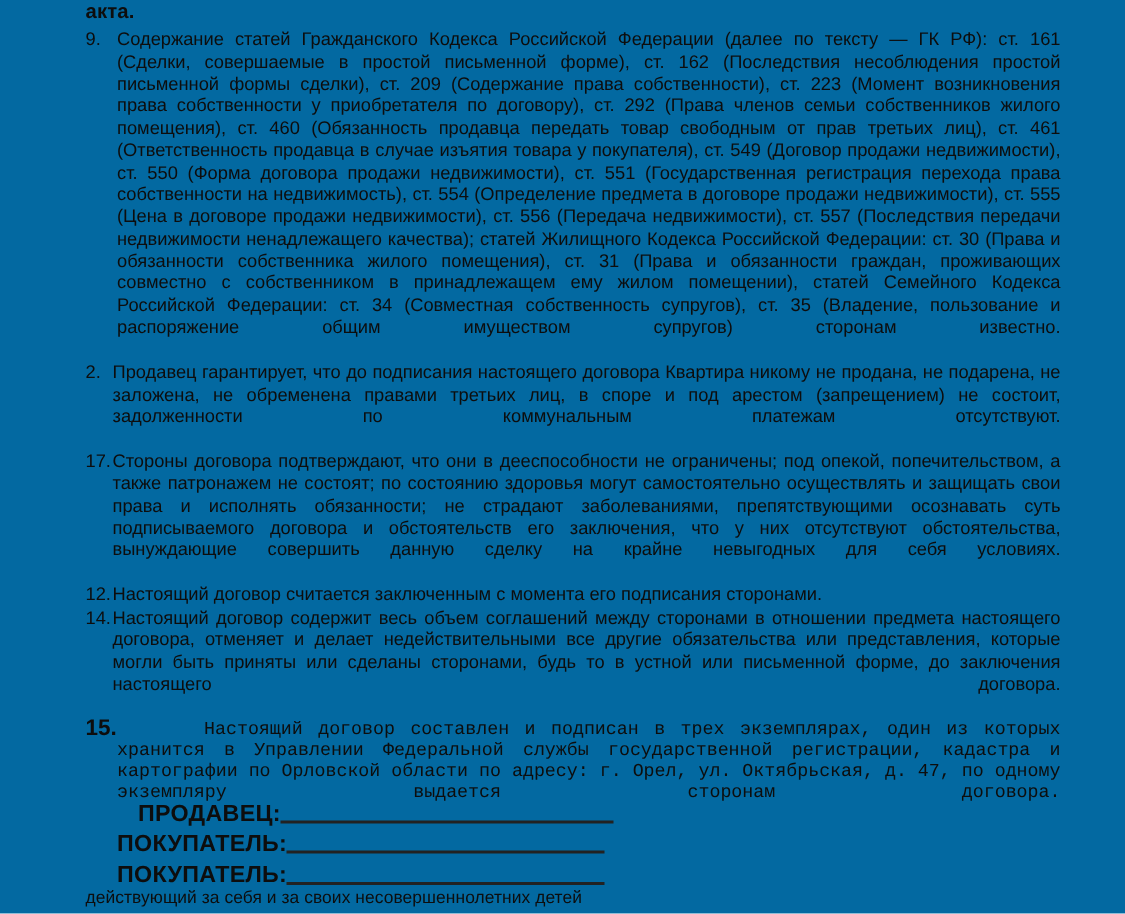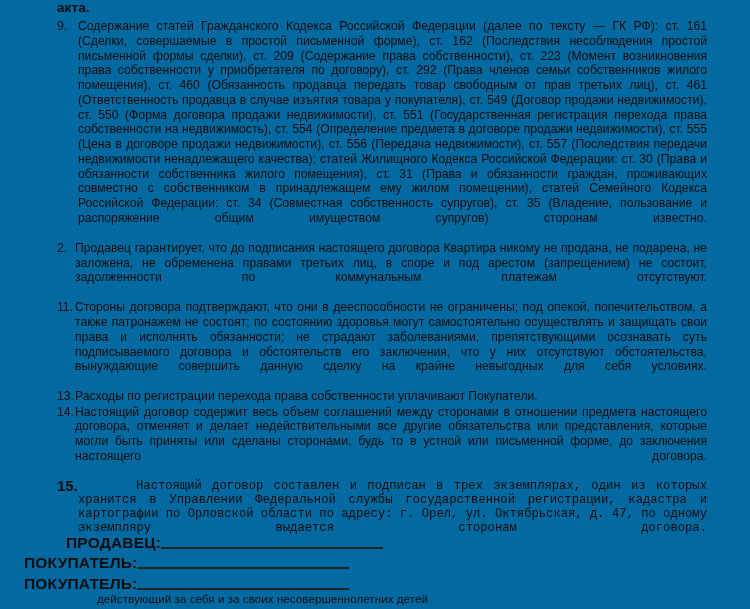--- a/index.html
+++ b/index.html
@@ -114,25 +114,25 @@
     height: 20.5px;
   }
   .sig-row .sig-label {
     font-size: 15.5px;
     font-weight: bold;
     letter-spacing: 0.2px;
     white-space: nowrap;
     line-height: 18px;
   }
   .sig-row.seller .sig-label {
-    margin-left: 66px;
+    margin-left: 92px;
     text-align: center;
   }
   .sig-row.buyer .sig-label {
-    margin-left: 24px;
+    margin-left: 78px;
   }
   .sig-rule {
     flex: 0 0 auto;
     border-bottom: 2.1px solid #222222;
     height: 0;
     margin-bottom: 3px;
   }
   .sig-row.seller .sig-rule {
     width: 222px;
   }
@@ -140,46 +140,45 @@
     width: 212px;
   }
 
   .footnote {
     position: absolute;
     left: 57px;
     top: 592px;
     font-size: 11.6px;
     line-height: 14px;
     letter-spacing: 0.05px;
-    margin-left: 40px;
   }
 </style>
 </head>
 <body>
 
 <div class="page">
 
   <div class="cont-header">акта.</div>
 
   <div class="clauses">
       <div class="clause">
         <span class="num pad">9.</span>
         <span class="body">Содержание статей Гражданского Кодекса Российской Федерации (далее по тексту — ГК РФ): ст. 161 (Сделки, совершаемые в простой письменной форме), ст. 162 (Последствия несоблюдения простой письменной формы сделки), ст. 209 (Содержание права собственности), ст. 223 (Момент возникновения права собственности у приобретателя по договору), ст. 292 (Права членов семьи собственников жилого помещения), ст. 460 (Обязанность продавца передать товар свободным от прав третьих лиц), ст. 461 (Ответственность продавца в случае изъятия товара у покупателя), ст. 549 (Договор продажи недвижимости), ст. 550 (Форма договора продажи недвижимости), ст. 551 (Государственная регистрация перехода права собственности на недвижимость), ст. 554 (Определение предмета в договоре продажи недвижимости), ст. 555 (Цена в договоре продажи недвижимости), ст. 556 (Передача недвижимости), ст. 557 (Последствия передачи недвижимости ненадлежащего качества); статей Жилищного Кодекса Российской Федерации: ст. 30 (Права и обязанности собственника жилого помещения), ст. 31 (Права и обязанности граждан, проживающих совместно с собственником в принадлежащем ему жилом помещении), статей Семейного Кодекса Российской Федерации: ст. 34 (Совместная собственность супругов), ст. 35 (Владение, пользование и распоряжение общим имуществом супругов) сторонам известно.</span>
       </div>
       <div class="clause">
         <span class="num tight">2.</span>
         <span class="body">Продавец гарантирует, что до подписания настоящего договора Квартира никому не продана, не подарена, не заложена, не обременена правами третьих лиц, в споре и под арестом (запрещением) не состоит, задолженности по коммунальным платежам отсутствуют.</span>
       </div>
       <div class="clause">
-        <span class="num tight">11.</span>
+        <span class="num tight">17.</span>
         <span class="body">Стороны договора подтверждают, что они в дееспособности не ограничены; под опекой, попечительством, а также патронажем не состоят; по состоянию здоровья могут самостоятельно осуществлять и защищать свои права и исполнять обязанности; не страдают заболеваниями, препятствующими осознавать суть подписываемого договора и обстоятельств его заключения, что у них отсутствуют обстоятельства, вынуждающие совершить данную сделку на крайне невыгодных для себя условиях.</span>
       </div>
       <div class="clause single">
-        <span class="num tight">13.</span>
-        <span class="body">Расходы по регистрации перехода права собственности уплачивают Покупатели.</span>
+        <span class="num tight">12.</span>
+        <span class="body">Настоящий договор считается заключенным с момента его подписания сторонами.</span>
       </div>
       <div class="clause">
         <span class="num tight">14.</span>
         <span class="body">Настоящий договор содержит весь объем соглашений между сторонами в отношении предмета настоящего договора, отменяет и делает недействительными все другие обязательства или представления, которые могли быть приняты или сделаны сторонами, будь то в устной или письменной форме, до заключения настоящего договора.</span>
       </div>
       <div class="clause emphasis">
         <span class="num pad">15.</span>
         <span class="body"><span class="lead-gap"></span>Настоящий договор составлен и подписан в трех экземплярах, один из которых хранится в Управлении Федеральной службы государственной регистрации, кадастра и картографии по Орловской области по адресу: г. Орел, ул. Октябрьская, д. 47, по одному экземпляру выдается сторонам договора.</span>
       </div>
     </div>

